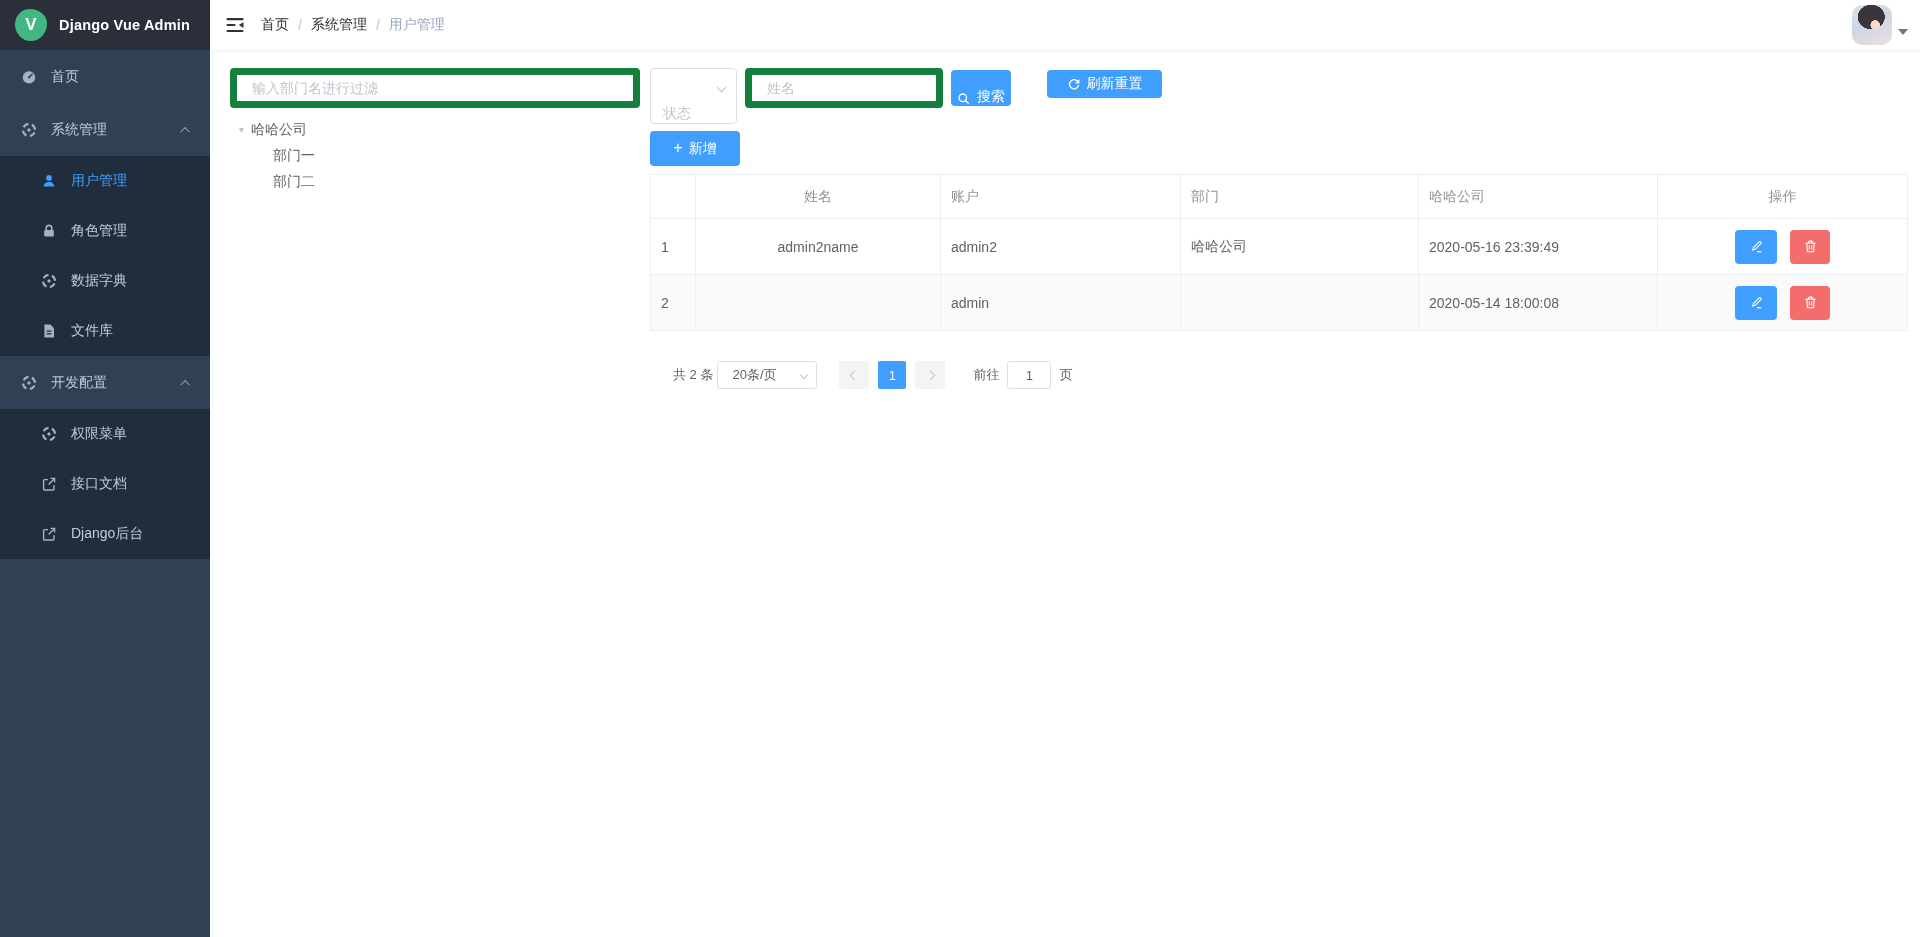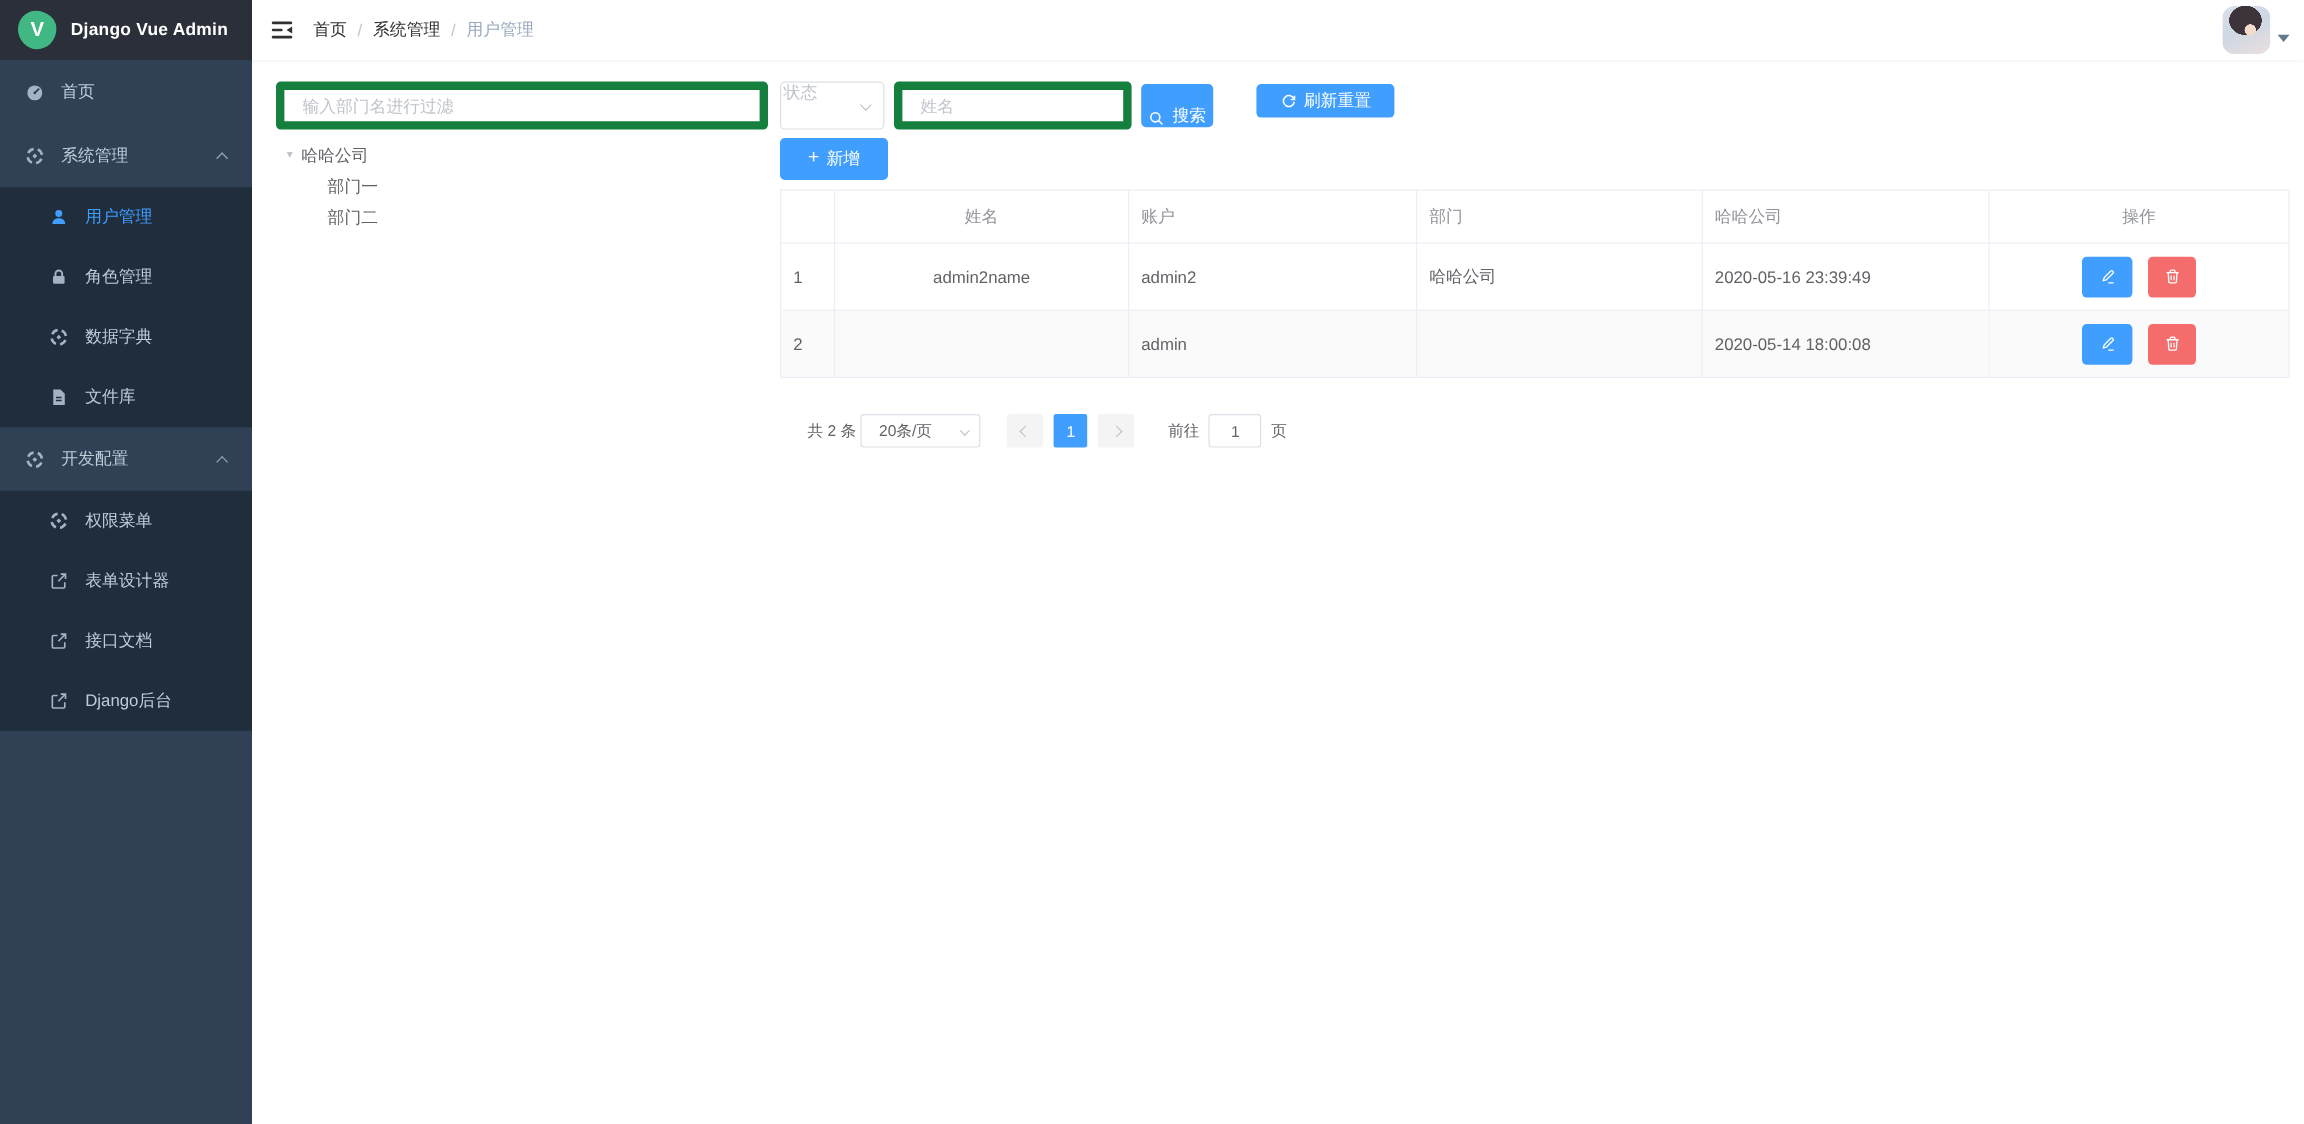--- a/index.html
+++ b/index.html
@@ -60,22 +60,22 @@
     font-family: inherit; }
   ::placeholder { color: #c0c4cc; opacity: 1; }
   .tree { margin-top: 9px; color: #606266; }
   .tree-node { height: 26px; display: flex; align-items: center; cursor: pointer; }
   .tree-node.root { padding-left: 9px; }
   .tree-node.child { padding-left: 43px; }
   .tree-caret { color: #c0c4cc; font-size: 10px; margin-right: 7px; transform: translateY(-1px); }
 
   .right-panel { flex: 1; min-width: 0; }
   .controls { display: flex; align-items: flex-start; }
-  .select-box { position: relative; flex: 0 0 87px; width: 87px; height: 40px; border: 1px solid #dcdfe6; border-radius: 4px;
-    display: flex; align-items: flex-start; padding-left: 2px; color: #c0c4cc; background: #fff; cursor: pointer; }
+  .select-box { position: relative; flex: 0 0 87px; width: 87px; height: 56px; border: 1px solid #dcdfe6; border-radius: 4px;
+    display: flex; align-items: flex-end; padding-left: 12px; color: #c0c4cc; background: #fff; cursor: pointer; }
   .select-box .chev.down { position: absolute; right: 11px; top: 15px; }
   .name-input { width: 198px; flex: 0 0 198px; margin-left: 8px; }
   .btn { border: none; border-radius: 4px; background: #409EFF; color: #fff; font-size: 14px;
     display: inline-flex; align-items: center; justify-content: center; gap: 6px; cursor: pointer; font-family: inherit; }
   .btn svg { width: 14px; height: 14px; }
   .btn-search { width: 60px; height: 36px; margin-left: 8px; margin-top: 2px; align-items: flex-end; }
   .btn-reset  { width: 115px; height: 28px; margin-left: 36px; margin-top: 2px; }
   .btn-add    { width: 90px;  height: 35px; margin-top: 7px; font-size: 14px; }
   .plus-glyph { font-size: 16px; font-weight: 400; line-height: 1; transform: translateY(-1px); }
 
@@ -252,28 +252,20 @@
         <span class="chev up side-arrow"></span>
       </div>
       <div class="submenu">
         <div class="m-item">
           <span class="icon-wrap">
               <svg>
                 <use href="#i-component"></use>
               </svg>
             </span>
           <span>权限菜单</span>
-        </div>
-        <div class="m-item">
-          <span class="icon-wrap">
-              <svg>
-                <use href="#i-extlink"></use>
-              </svg>
-            </span>
-          <span>表单设计器</span>
         </div>
         <div class="m-item">
           <span class="icon-wrap">
               <svg>
                 <use href="#i-extlink"></use>
               </svg>
             </span>
           <span>接口文档</span>
         </div>
         <div class="m-item">

